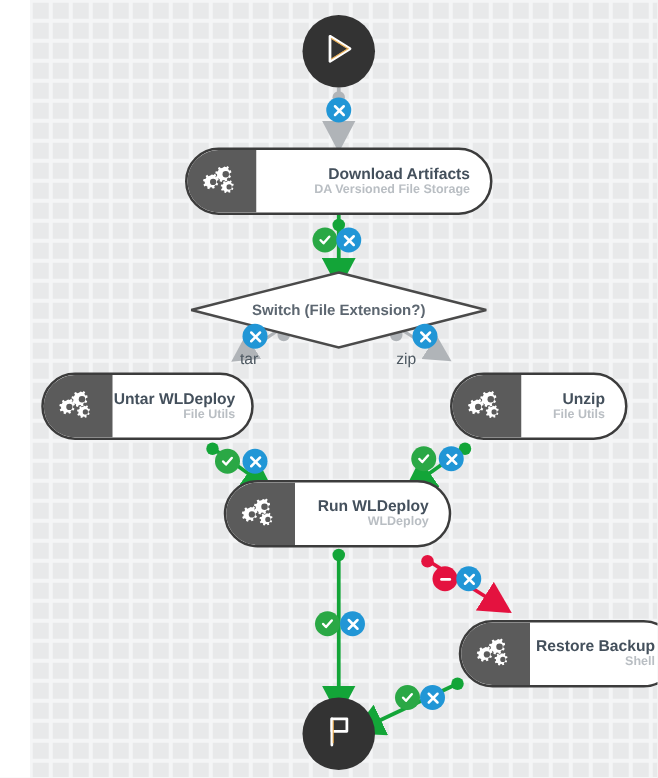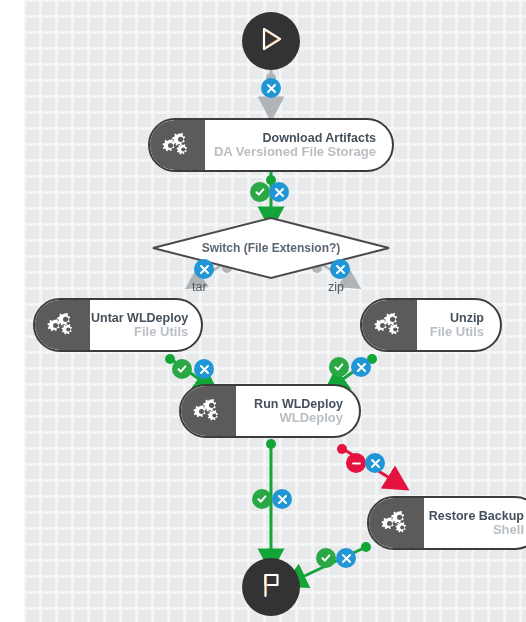--- a/index.html
+++ b/index.html
@@ -67,21 +67,21 @@
     text-align: right;
     line-height: 1.12;
   }
   .proc .title {
     font-size: 12.5px;
     font-weight: bold;
     color: #44505c;
     white-space: nowrap;
   }
   .proc .subtitle {
-    font-size: 13px;
+    font-size: 10px;
     font-weight: bold;
     color: #b9bec3;
     white-space: nowrap;
   }
   .diamond-wrap {
     position: absolute;
   }
   .diamond-label {
     position: absolute;
     width: 100%;
@@ -207,21 +207,21 @@
       <div class="title">Download Artifacts</div>
       <div class="subtitle">DA Versioned File Storage</div>
     </div>
   </div>
 
   <div class="diamond-wrap" style="left:129px; top:218px; width:236px; height:60px;">
     <div class="diamond-label">Switch (File Extension?)</div>
   </div>
 
   <div class="branch-label" style="left:168px; top:280px;">tar</div>
-  <div class="branch-label" style="left:304px; top:280px;">zip</div>
+  <div class="branch-label" style="left:293px; top:280px;">zip</div>
 
   <div class="proc" style="left:9px; top:298px; width:170px;">
     <div class="gear-pad">
       <svg width="34" height="30" viewBox="0 0 34 30">
         <g fill="#ffffff">
           <path d="M19.5 3.2 l1.5 .55 .95-1.05 1.25 1.15-.75 1.2 .8 1.35 1.5-.15 .35 1.65-1.4 .6-.15 1.55 1.25 .85-.8 1.5-1.5-.4-1.05 1.15 .45 1.45-1.6 .6-.85-1.3-1.5 .2-.6 1.4-1.65-.5 .2-1.5-1.25-.9-1.4 .6-.75-1.55 1.2-.9-.1-1.55-1.4-.55 .4-1.65 1.5 .1 .85-1.3-.65-1.35 1.4-.9 1 1.1 1.45-.45z"></path>
           <circle cx="20.6" cy="9.3" r="2.6" fill="#5b5b5b"></circle>
           <path d="M9.5 9.5 l1.45 .5 .9-1 1.2 1.1-.7 1.15 .75 1.3 1.45-.15 .35 1.6-1.35 .6-.15 1.5 1.2 .8-.75 1.45-1.45-.4-1 1.1 .4 1.4-1.55 .6-.8-1.25-1.45 .2-.6 1.35-1.6-.5 .2-1.45-1.2-.85-1.35 .6-.7-1.5 1.15-.85-.1-1.5-1.35-.55 .4-1.6 1.45 .1 .8-1.25-.6-1.3 1.35-.85 .95 1.05 1.4-.45z"></path>
           <circle cx="10.5" cy="15.5" r="2.5" fill="#5b5b5b"></circle>
           <path d="M22.5 14.5 l1.2 .45 .75-.85 1 .9-.6 .95 .65 1.1 1.2-.12 .3 1.35-1.15 .5-.12 1.25 1 .7-.62 1.2-1.2-.32-.85 .92 .35 1.18-1.3 .5-.68-1.05-1.2 .18-.5 1.12-1.35-.42 .18-1.2-1-.72-1.12 .5-.6-1.25 .98-.72-.08-1.25-1.15-.45 .35-1.35 1.2 .08 .68-1.05-.5-1.08 1.12-.72 .8 .88 1.18-.38z"></path>

